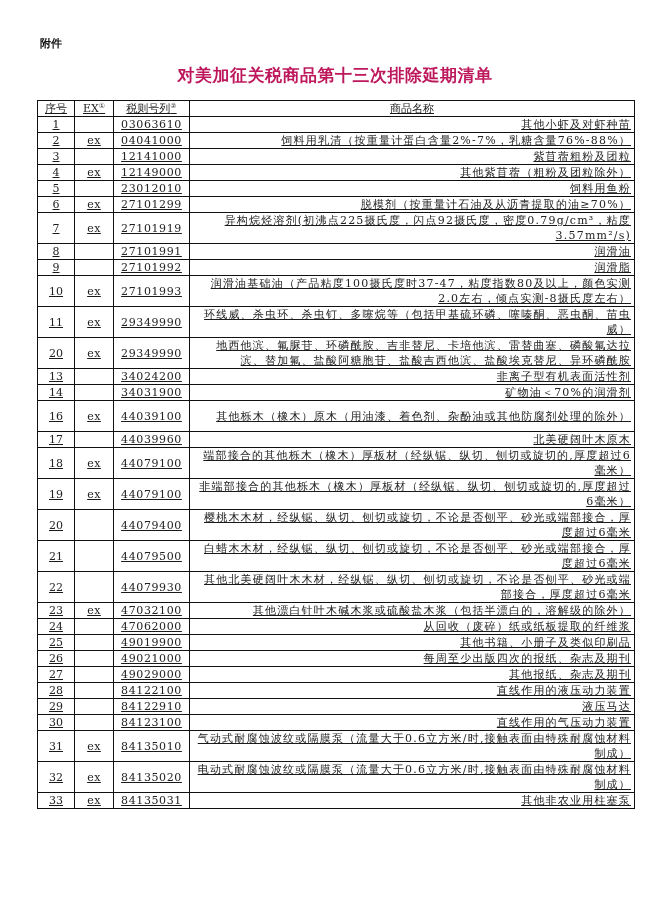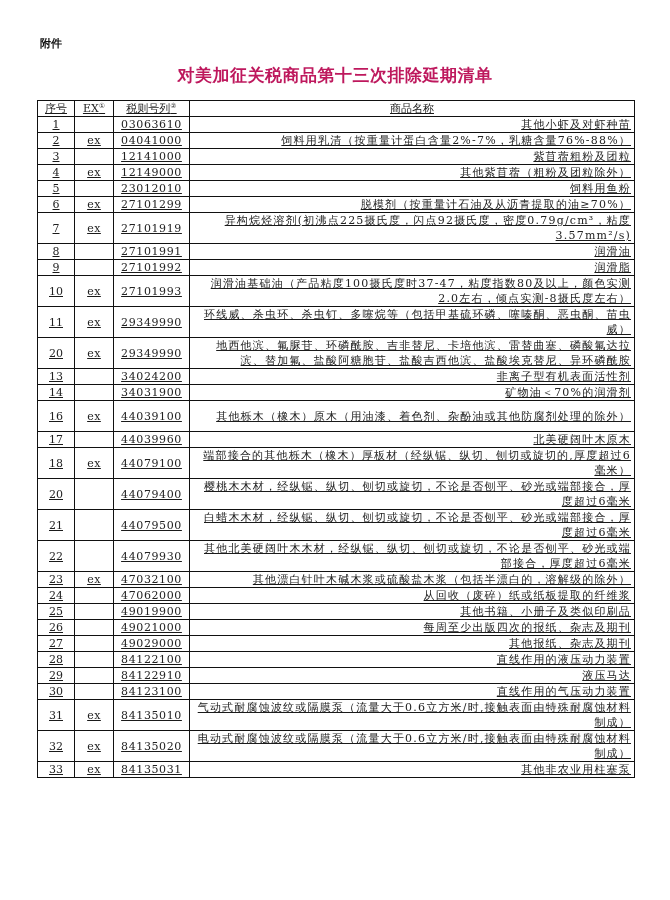--- a/index.html
+++ b/index.html
@@ -158,20 +158,26 @@
     <td class="code">44039960</td>
     <td class="name">北美硬阔叶木原木</td>
   </tr>
       <tr class="h2">
     <td class="no">18</td>
     <td class="ex">ex</td>
     <td class="code">44079100</td>
     <td class="name">端部接合的其他栎木（橡木）厚板材（经纵锯、纵切、刨切或旋切的,厚度超过6毫米）</td>
   </tr>
       <tr class="h2">
+    <td class="no">19</td>
+    <td class="ex">ex</td>
+    <td class="code">44079100</td>
+    <td class="name">非端部接合的其他栎木（橡木）厚板材（经纵锯、纵切、刨切或旋切的,厚度超过6毫米）</td>
+  </tr>
+      <tr class="h2">
     <td class="no">20</td>
     <td class="ex"></td>
     <td class="code">44079400</td>
     <td class="name">樱桃木木材，经纵锯、纵切、刨切或旋切，不论是否刨平、砂光或端部接合，厚度超过6毫米</td>
   </tr>
       <tr class="h2">
     <td class="no">21</td>
     <td class="ex"></td>
     <td class="code">44079500</td>
     <td class="name">白蜡木木材，经纵锯、纵切、刨切或旋切，不论是否刨平、砂光或端部接合，厚度超过6毫米</td>

